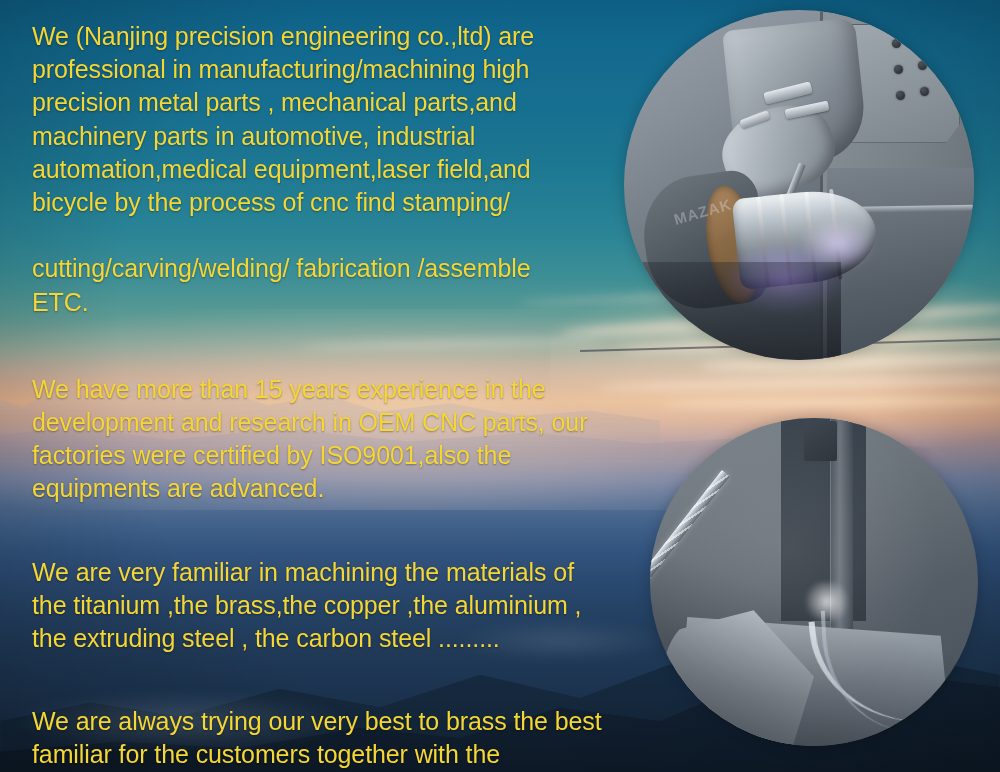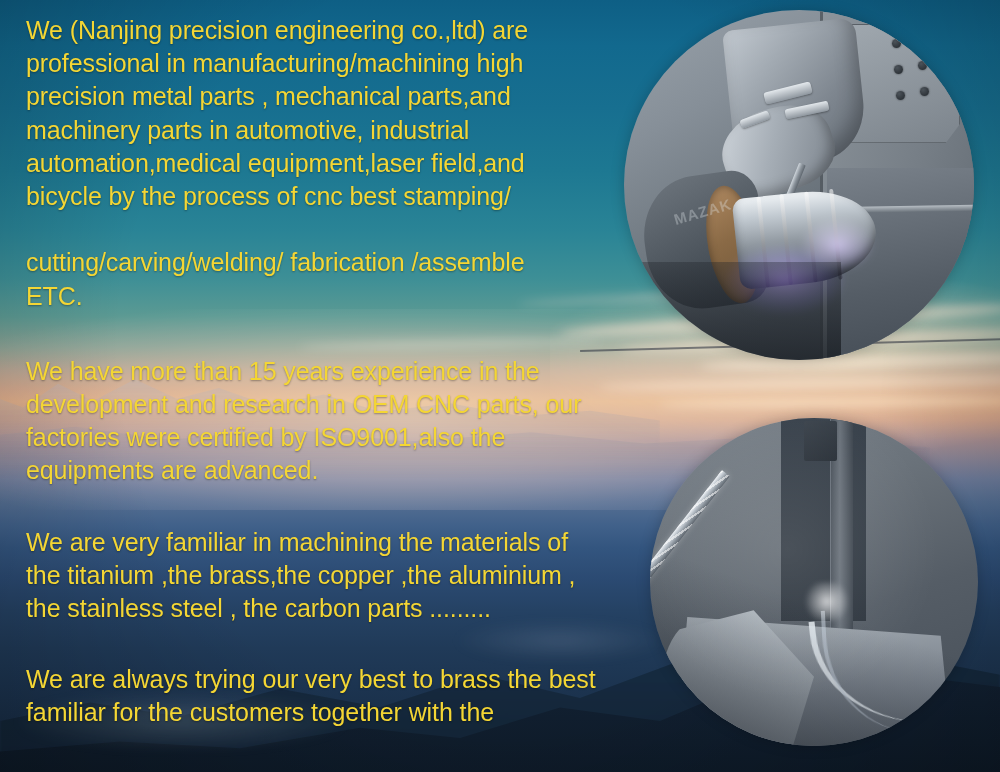--- a/index.html
+++ b/index.html
@@ -143,21 +143,21 @@
     left:18px; top:6px;
     width:612px;
     color:#f4d634;
     font-size:25px;
     line-height:33.2px;
     font-weight:400;
     letter-spacing:-0.1px;
     text-shadow:0 1px 2px rgba(0,0,0,.34);
     z-index:6;
   }
-  .para{ margin:8px; }
+  .para{ margin:14px; }
   .gap-lg{ height:26px; }
   .gap-md{ height:22px; }
   .gap-sm{ height:12px; }
 
   
   .photo{
     position:absolute;
     border-radius:50%;
     overflow:hidden;
     z-index:5;
@@ -454,41 +454,41 @@
   </div>
 
   <div class="copy">
 
     <p class="para">
       <span>We (Nanjing precision engineering co.,ltd) are</span><br>
       <span>professional in manufacturing/machining high</span><br>
       <span>precision metal parts , mechanical parts,and</span><br>
       <span>machinery parts in automotive, industrial</span><br>
       <span>automation,medical equipment,laser field,and</span><br>
-      <span>bicycle by the process of cnc best stamping/</span><br>
+      <span>bicycle by the process of cnc find stamping/</span><br>
       <br>
       <span>cutting/carving/welding/ fabrication /assemble</span><br>
       <span>ETC.</span>
     </p>
 
     <div class="gap-lg"></div>
 
     <p class="para">
       <span>We have more than 15 years experience in the</span><br>
       <span>development and research in OEM CNC parts, our</span><br>
       <span>factories were certified by ISO9001,also the</span><br>
       <span>equipments are advanced.</span>
     </p>
 
     <div class="gap-md"></div>
 
     <p class="para">
       <span>We are very familiar in machining the materials of</span><br>
       <span>the titanium ,the brass,the copper ,the aluminium ,</span><br>
-      <span>the stainless steel , the carbon parts .........</span>
+      <span>the extruding steel , the carbon steel .........</span>
     </p>
 
     <div class="gap-md"></div>
 
     <p class="para">
       <span>We are always trying our very best to brass the best</span><br>
       <span>familiar for the customers together with the</span>
     </p>
 
     <div class="gap-sm"></div>

